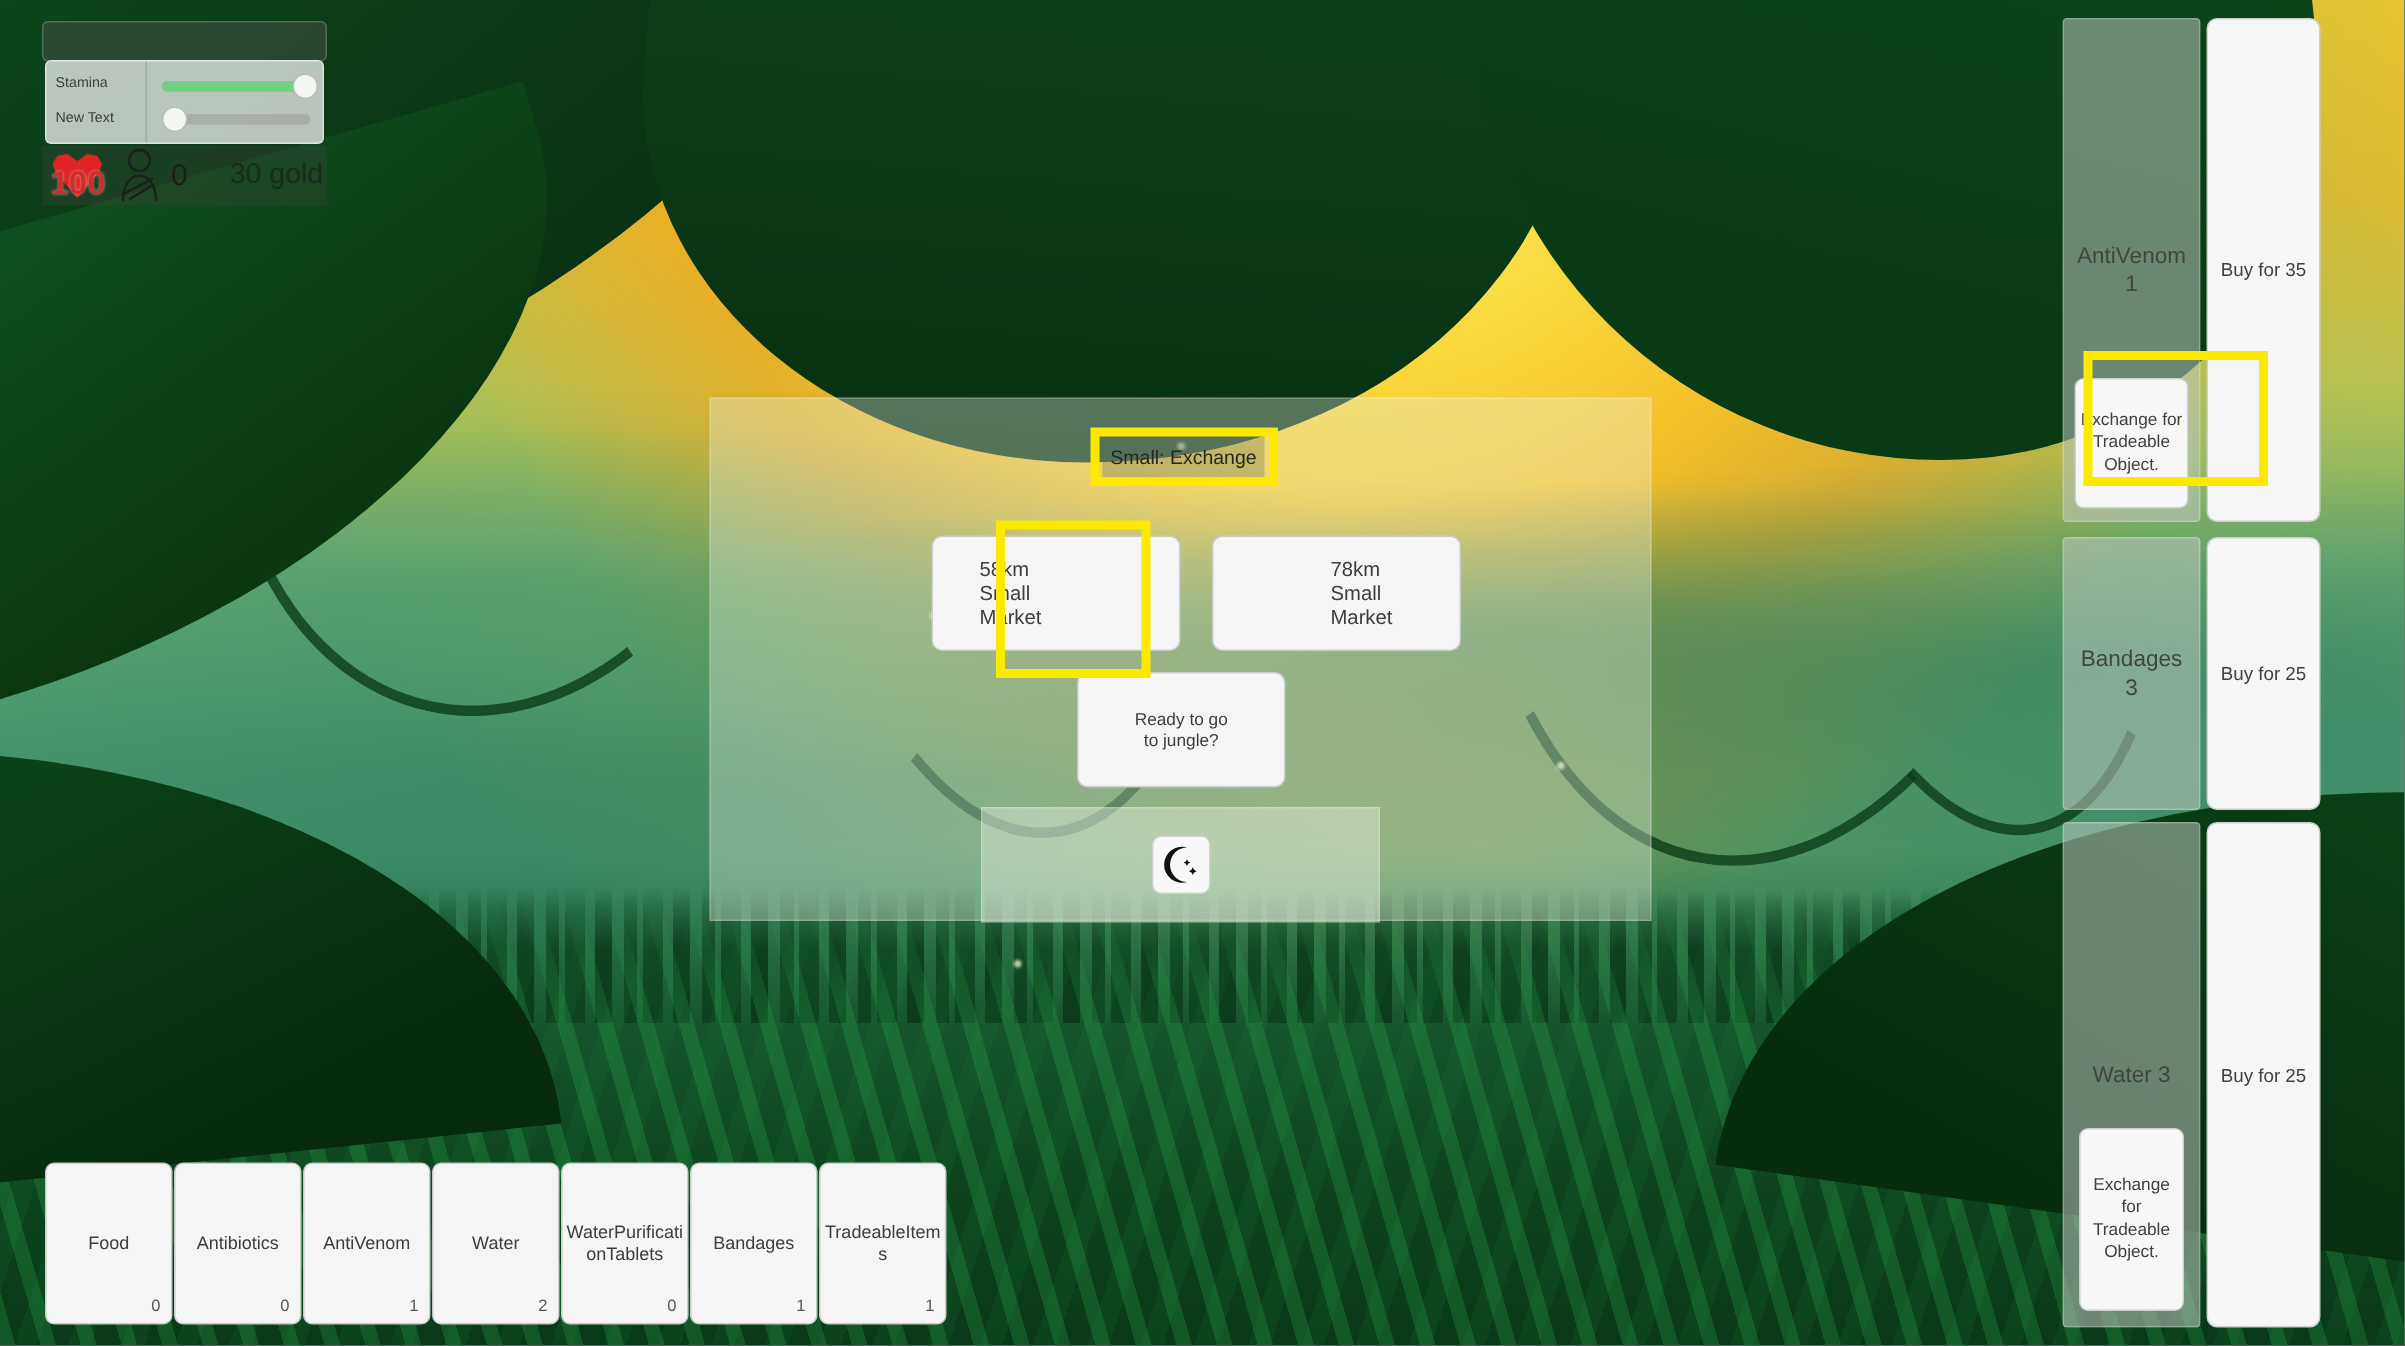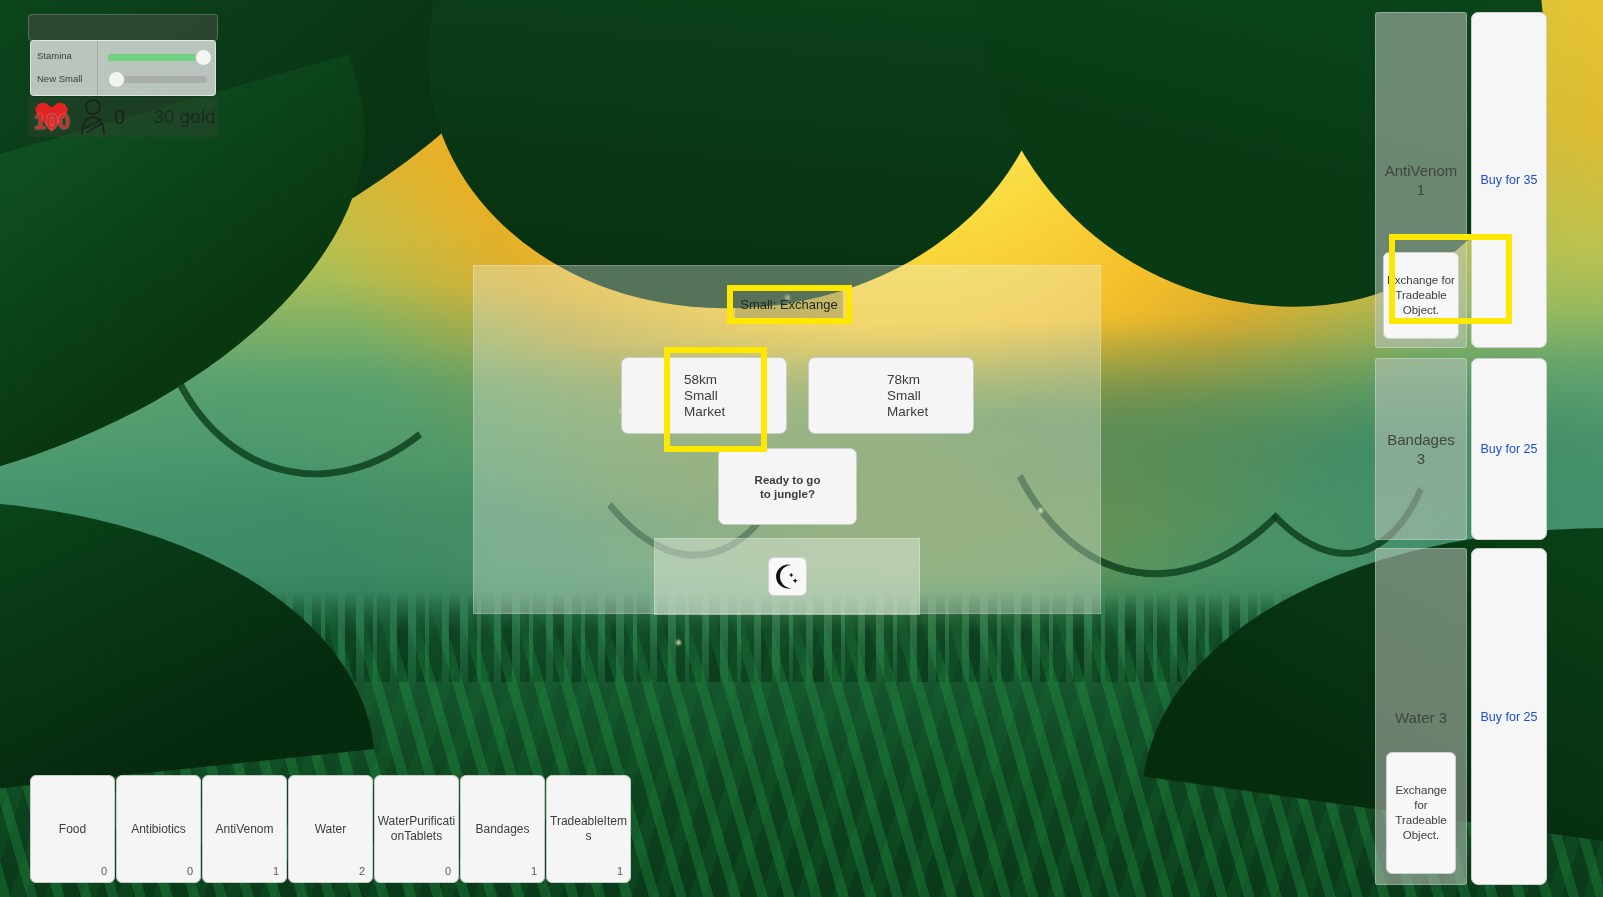--- a/index.html
+++ b/index.html
@@ -209,29 +209,29 @@
   }
   #market-title {
     position: absolute; left: 735px; top: 290px; width: 108px; height: 28px;
     background: rgba(90,110,85,0.30);
     display: flex; align-items: center; justify-content: center;
     font-size: 13px; color: #23281f;
   }
   .market-btn {
     position: absolute; top: 357px; height: 77px;
     display: flex; flex-direction: column; justify-content: center;
-    padding-left: 62px; font-size: 13.5px; line-height: 16px; color: #3a3f3a;
+    padding-left: 31px; font-size: 13.5px; line-height: 16px; color: #3a3f3a;
   }
   #market-btn-1 { left: 621px; width: 166px; }
   #market-btn-2 { left: 808px; width: 166px; padding-left: 78px; }
 
   #jungle-btn {
     position: absolute; left: 718px; top: 448px; width: 139px; height: 77px;
     display: flex; flex-direction: column; align-items: center; justify-content: center;
-    font-size: 11.5px; line-height: 14px; color: #3a3f3a; text-align: center; font-weight: bold;
+    font-size: 11.5px; line-height: 14px; color: #3a3f3a; text-align: center;
   }
   #night-panel {
     position: absolute; left: 654px; top: 538px; width: 266px; height: 77px;
     background: rgba(228,238,222,0.45);
     border: 1px solid rgba(255,255,255,0.22);
     display: flex; align-items: center; justify-content: center;
   }
   #night-btn {
     width: 39px; height: 39px; background: #f7f8f7;
     border: 1px solid #cfd3cf; border-radius: 6px;
@@ -257,21 +257,21 @@
     position: absolute; left: 7px; right: 7px; bottom: 8px;
     background: #f6f7f6; border: 1px solid #ccd0cc; border-radius: 6px;
     display: flex; align-items: center; justify-content: center;
     text-align: center; font-size: 11.5px; line-height: 15px; color: #3c413c;
     padding: 20px 2px;
   }
   .shop-buy {
     position: absolute; left: 96px; top: 0; width: 76px; height: 100%;
     background: #f5f6f5; border: 1px solid #ccd0cc; border-radius: 7px;
     display: flex; align-items: center; justify-content: center;
-    font-size: 12.5px; color: #1d4ed8;
+    font-size: 12.5px; color: #404040;
   }
 
   
   #inventory { position: absolute; left: 30px; bottom: 14px; display: flex; }
   .inv-slot {
     position: relative; width: 85px; height: 108px;
     background: #f4f5f4; border: 1px solid #c7cbc7; border-radius: 6px;
     margin-right: 1px;
   }
   .inv-name {
@@ -312,21 +312,21 @@
   <div class="sparkle" style="left:785px; top:295px;"></div>
   <div class="sparkle" style="left:620px; top:408px;"></div>
   <div class="sparkle" style="left:1038px; top:508px;"></div>
   <div class="sparkle" style="left:676px; top:640px;"></div>
 
   <div id="hud-topbar"></div>
 
   <div id="stat-sliders">
     <div class="slider-labels">
       <span>Stamina</span>
-      <span>New Small</span>
+      <span>New Text</span>
     </div>
     <div class="slider-tracks">
       <div class="track">
         <div class="track-bar"></div>
         <div class="track-fill" style="width:92%"></div>
         <div class="track-knob" style="left:88%"></div>
       </div>
       <div class="track">
         <div class="track-bar"></div>
         <div class="track-knob" style="left:0%"></div>

